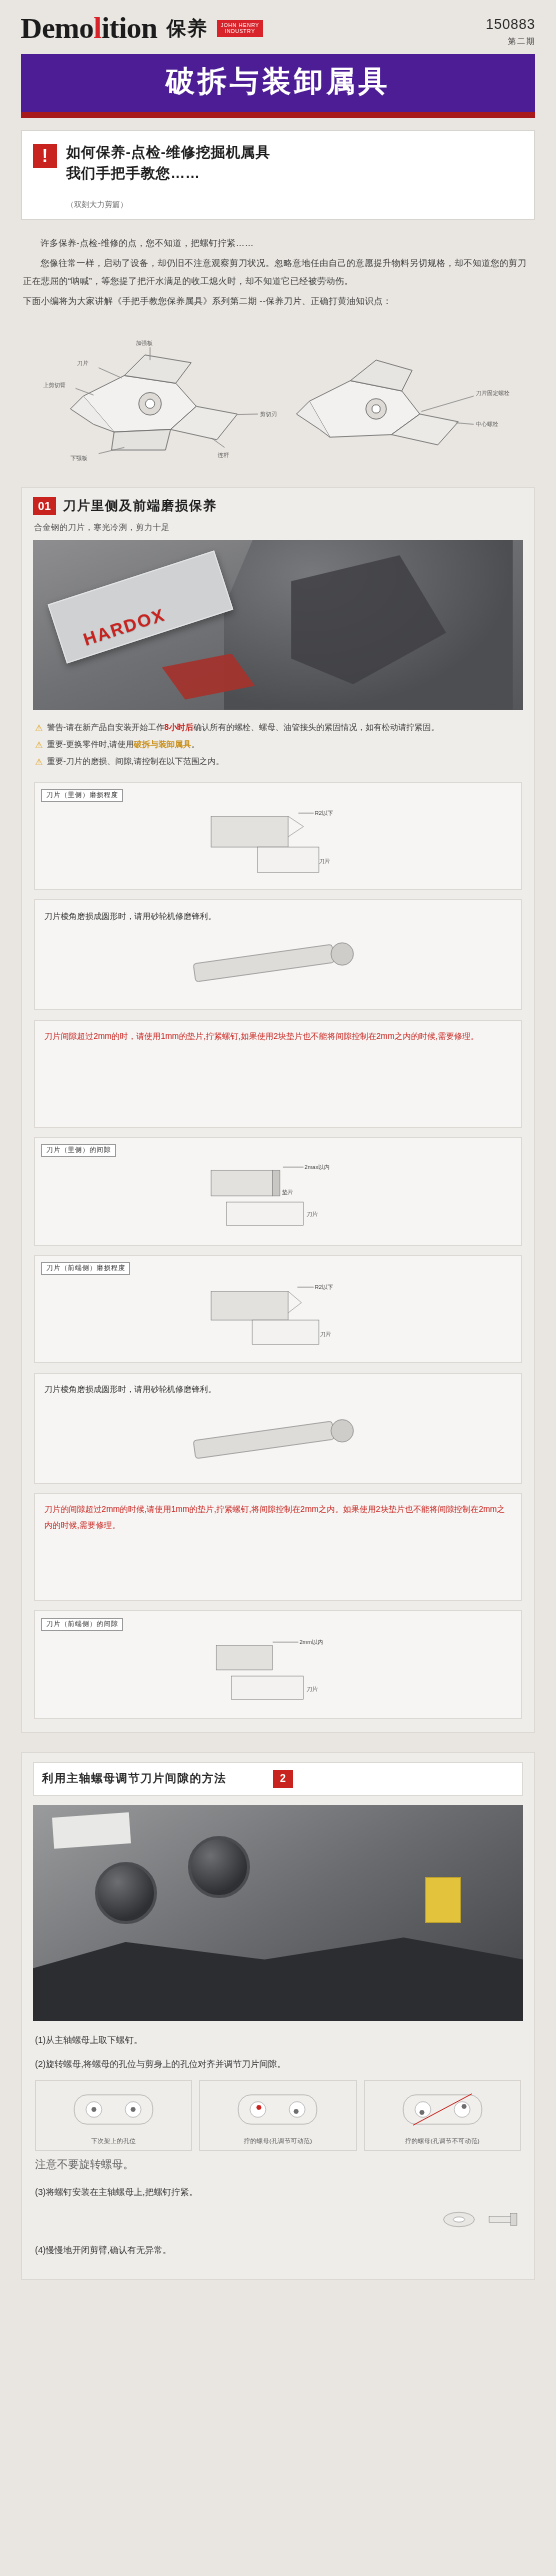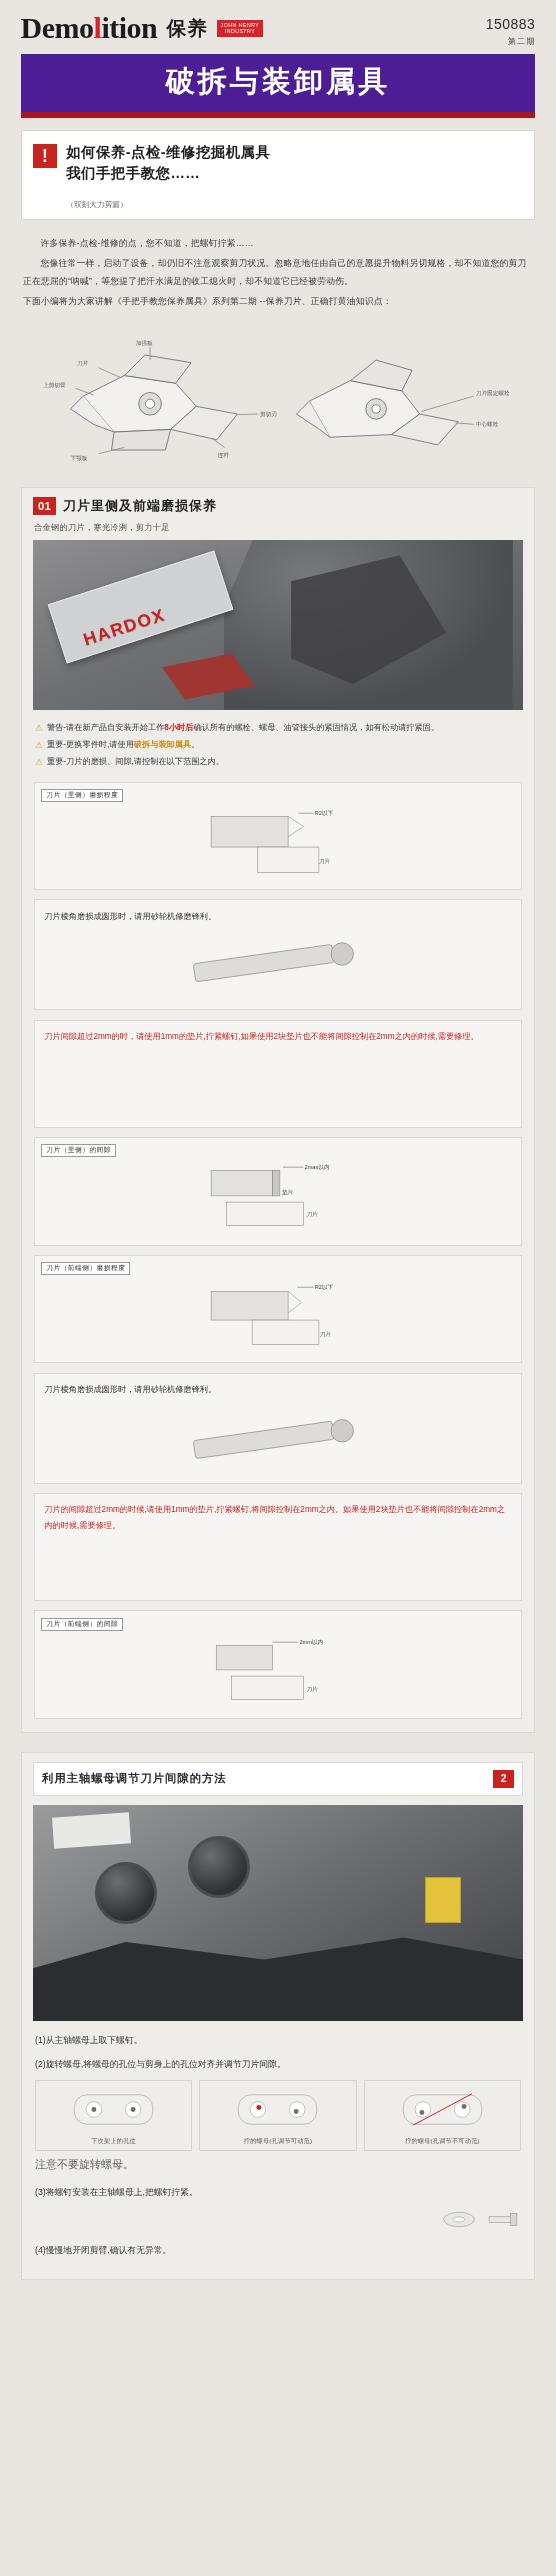--- a/index.html
+++ b/index.html
@@ -253,21 +253,20 @@
   }
   .text-cell.dark { color: #2f2f2f; }
 
   
   .sec-head-2 {
     margin: 0 11.3px;
     background: #fff;
     border: 0.5px solid #dcd8d3;
     display: flex;
     align-items: center;
-    justify-content: space-between;
     padding: 7.2px 8.2px;
     margin-top: 9.3px;
     gap: 46px;
   }
   .sec-head-2 .t { font-size: 11.3px; font-weight: bold; letter-spacing: 1px; }
   .sec-head-2 .n {
     width: 20.6px; height: 17.5px; background: #c8231f; color: #fff;
     font-weight: bold; font-size: 10.3px;
     display: flex; align-items: center; justify-content: center;
   }

